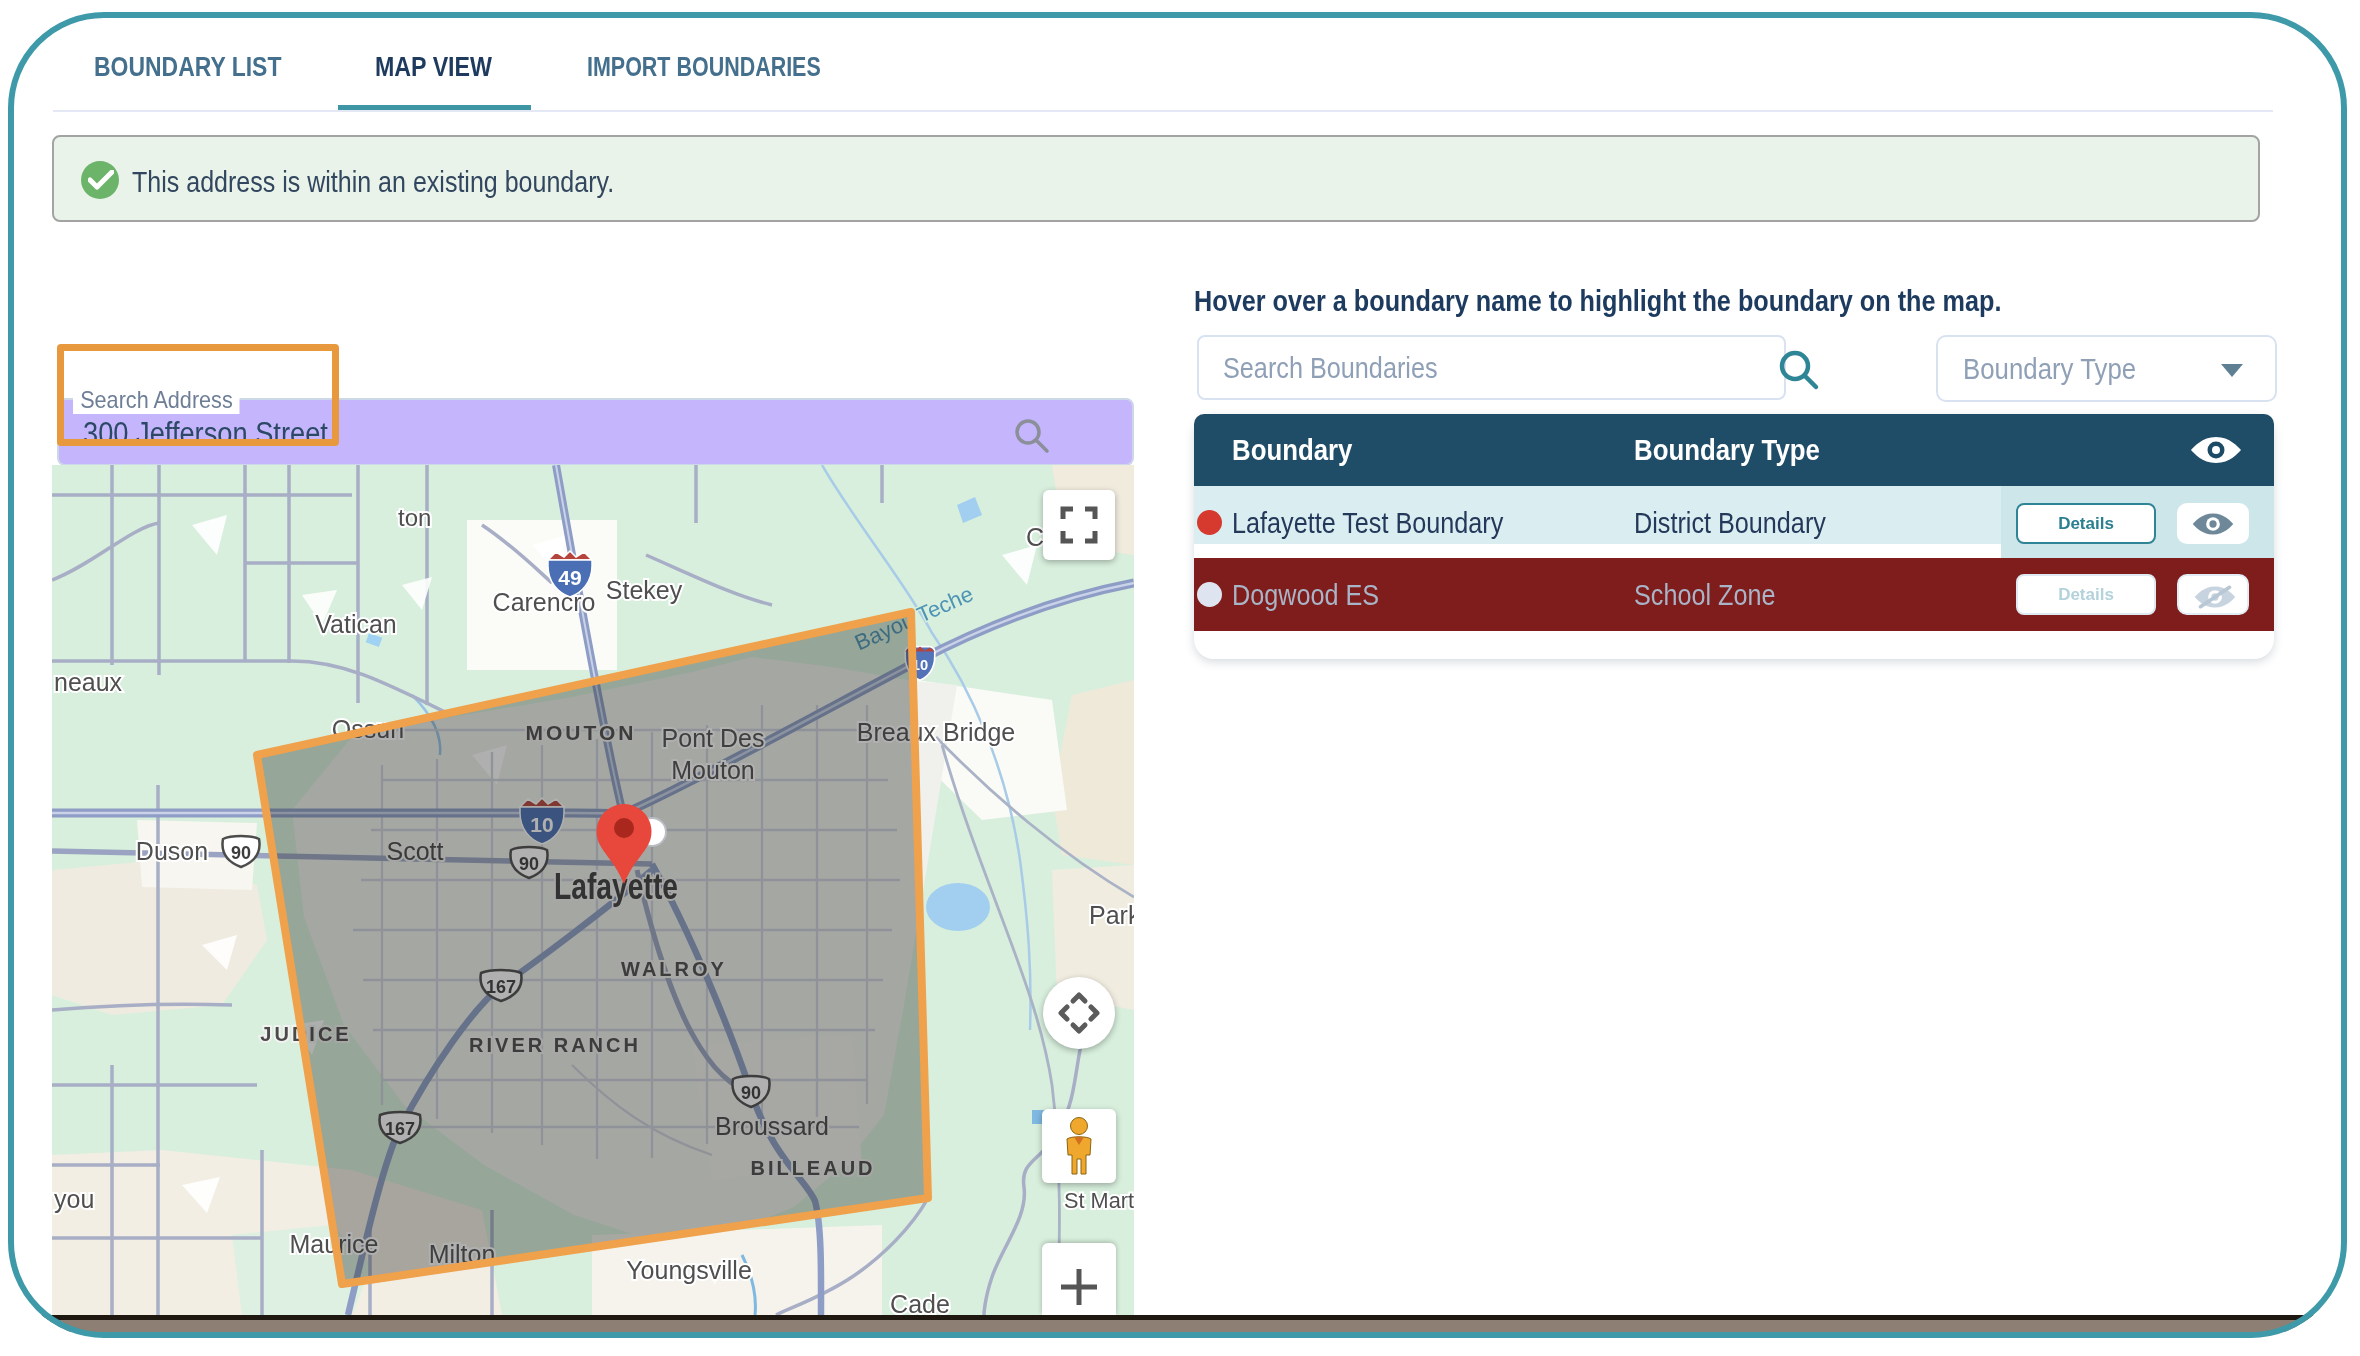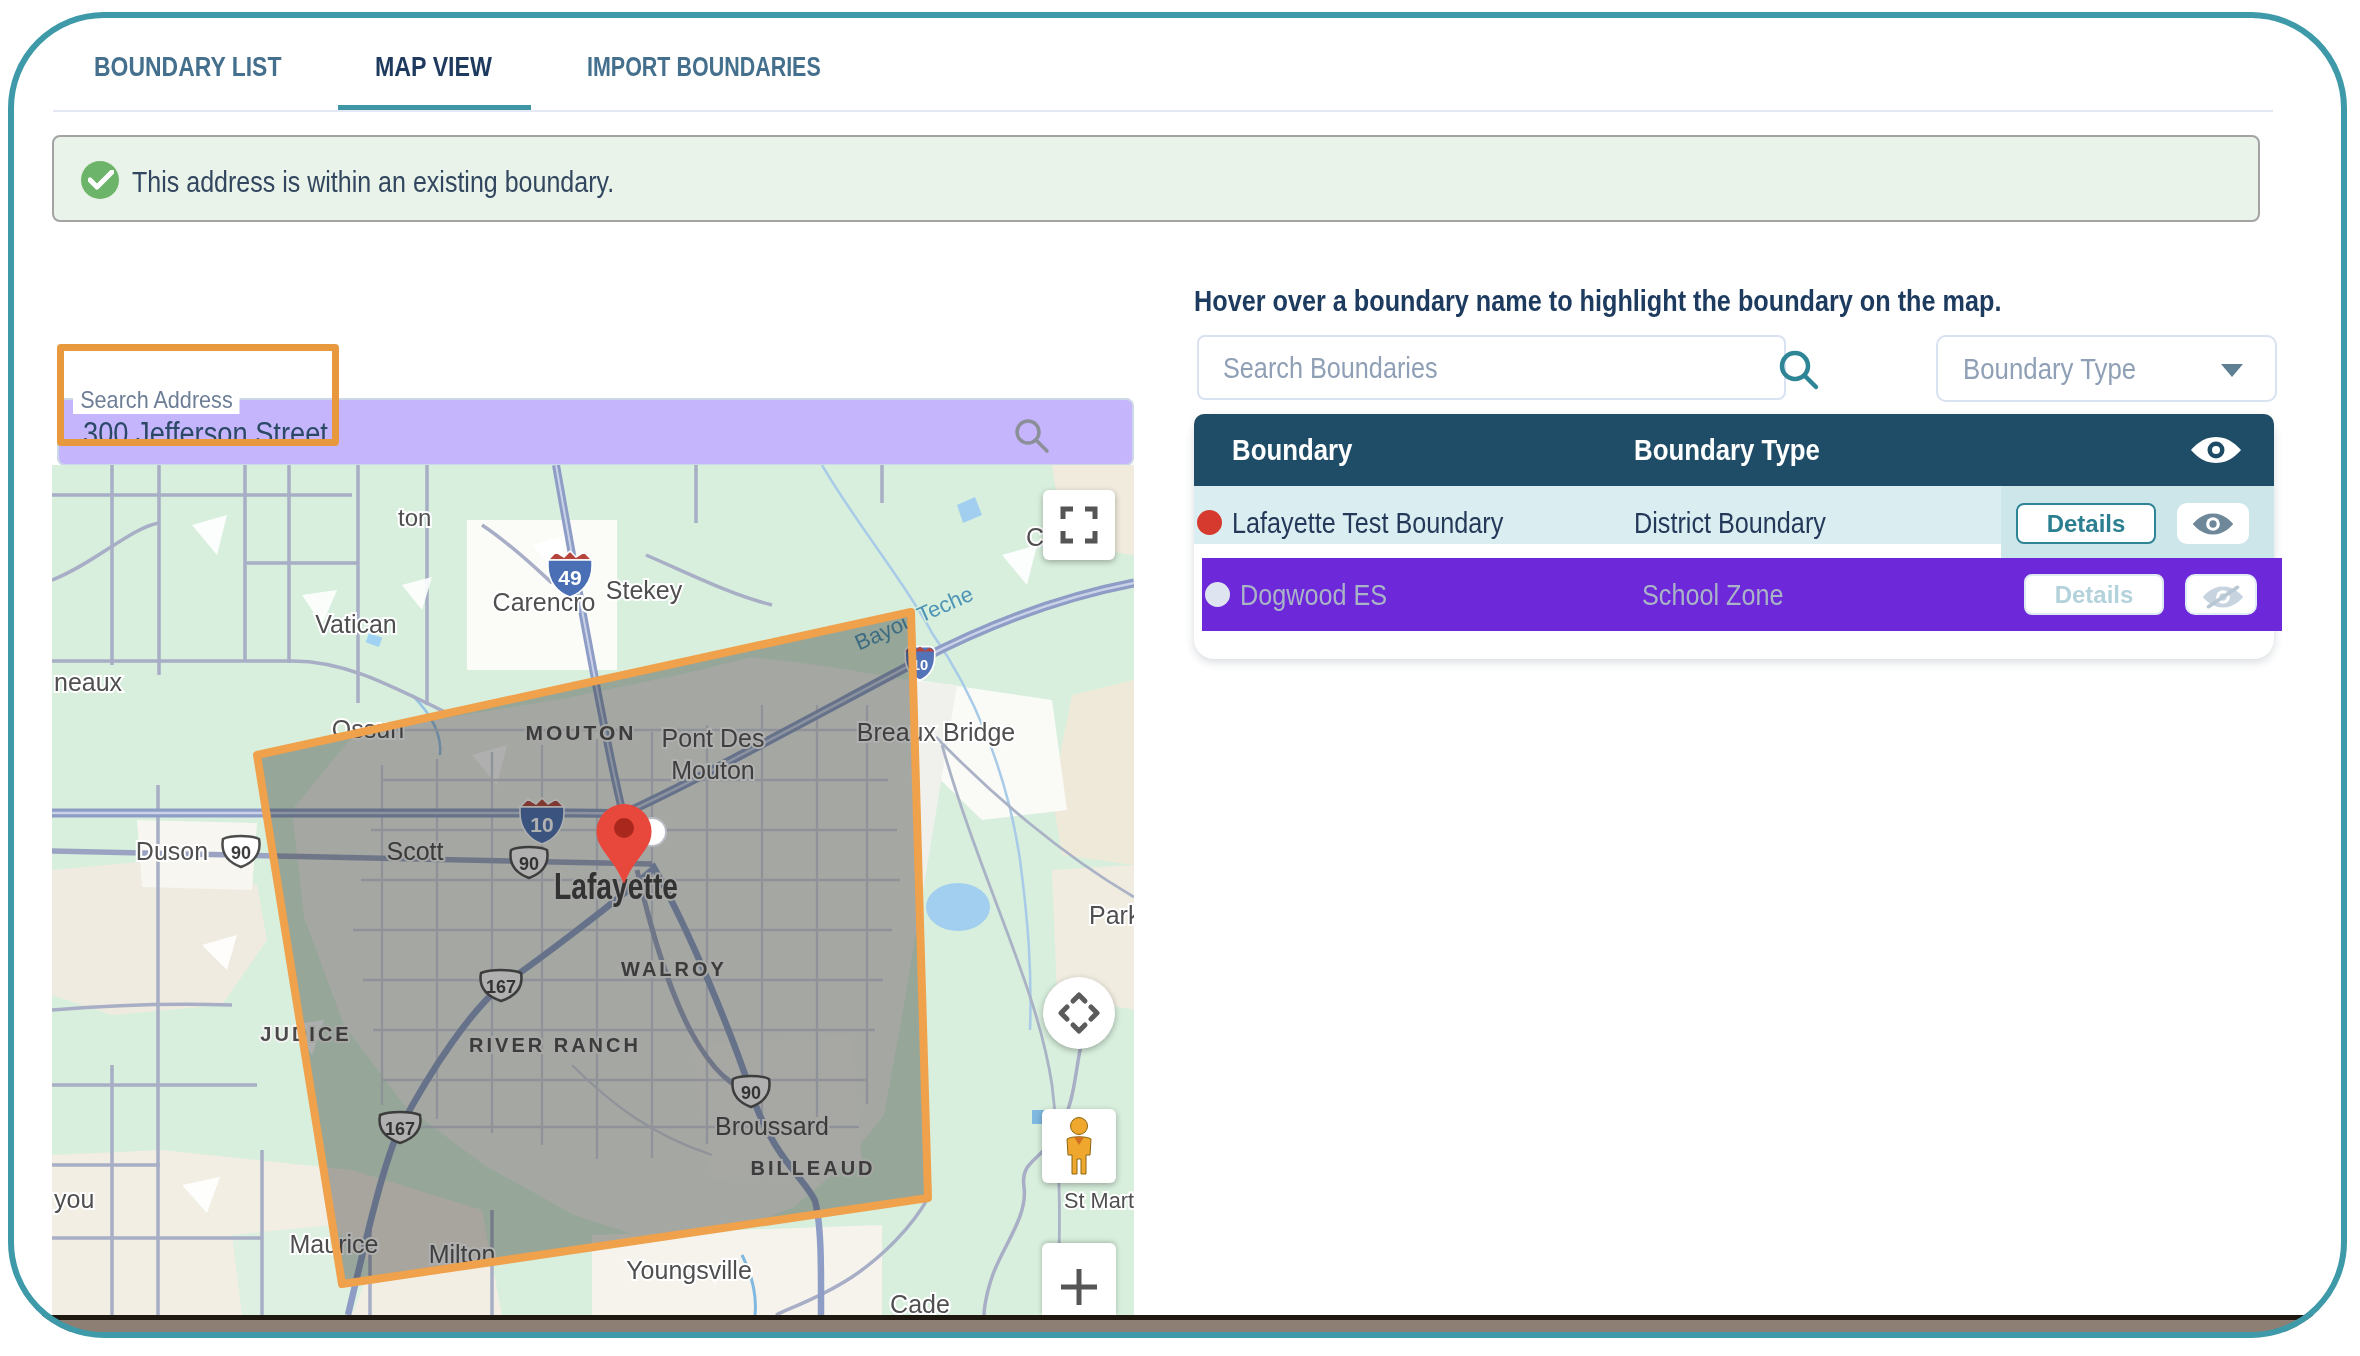--- a/index.html
+++ b/index.html
@@ -36,24 +36,24 @@
   
   .tbl { position:absolute; left:1194px; top:414px; width:1080px; height:245px; background:#fff; border-radius:20px; box-shadow:0 3px 10px rgba(30,50,70,0.18); }
   .thead { position:absolute; left:0; top:0; width:1080px; height:72px; background:#1f4c67; border-radius:10px 10px 0 0; }
   .thead .h1 { position:absolute; left:38px; top:19px; font-size:30px; font-weight:bold; color:#fff; transform-origin:0 50%; transform:scaleX(0.86); }
   .thead .h2 { position:absolute; left:440px; top:19px; font-size:30px; font-weight:bold; color:#fff; transform-origin:0 50%; transform:scaleX(0.86); }
   .row1 { position:absolute; left:0; top:72px; width:1080px; height:58px; background:#daeef1; }
   .row1 .hl { position:absolute; left:807px; top:0; width:273px; height:72px; background:#cde6ea; }
   .dot { position:absolute; left:3px; top:24px; width:25px; height:25px; border-radius:50%; }
   .row1 .nm { position:absolute; left:38px; top:20px; font-size:30px; color:#24395a; transform-origin:0 50%; transform:scaleX(0.84); }
   .row1 .tp { position:absolute; left:440px; top:20px; font-size:30px; color:#24395a; transform-origin:0 50%; transform:scaleX(0.84); }
-  .row2 { position:absolute; left:0; top:144px; width:1080px; height:73px; background:#6d28d9;margin-left:8px; }
+  .row2 { position:absolute; left:0; top:144px; width:1080px; height:73px; background:#7f1d1d; }
   .row2 .nm { position:absolute; left:38px; top:20px; font-size:30px; color:#a9b4c6; transform-origin:0 50%; transform:scaleX(0.84); }
   .row2 .tp { position:absolute; left:440px; top:20px; font-size:30px; color:#a9b4c6; transform-origin:0 50%; transform:scaleX(0.84); }
-  .btn { position:absolute; width:140px; height:41px; border-radius:8px; background:#fff; font-size:24px; font-weight:bold; text-align:center; line-height:38px; }
+  .btn { position:absolute; width:140px; height:41px; border-radius:8px; background:#fff; font-size:17px; font-weight:bold; text-align:center; line-height:38px; }
   .eyebtn { position:absolute; width:72px; height:41px; border-radius:10px; background:#fff; }
   
   #map { position:absolute; left:52px; top:465px; width:1082px; height:850px; overflow:hidden; background:#d8efdd; }
   .gbtn { position:absolute; background:#fff; box-shadow:0 2px 6px rgba(0,0,0,0.3); }
   .mapsat { left:20px; top:16px; width:310px; height:79px; border-radius:3px; }
   .mapsat .m { position:absolute; left:0; top:0; width:126px; height:79px; border-right:1px solid #e6e6e6; font-size:33px; font-weight:bold; color:#111; text-align:center; line-height:79px; }
   .mapsat .s { position:absolute; left:126px; top:0; width:184px; height:79px; font-size:33px; color:#565656; text-align:center; line-height:79px; }
 </style>
 </head>
 <body>

